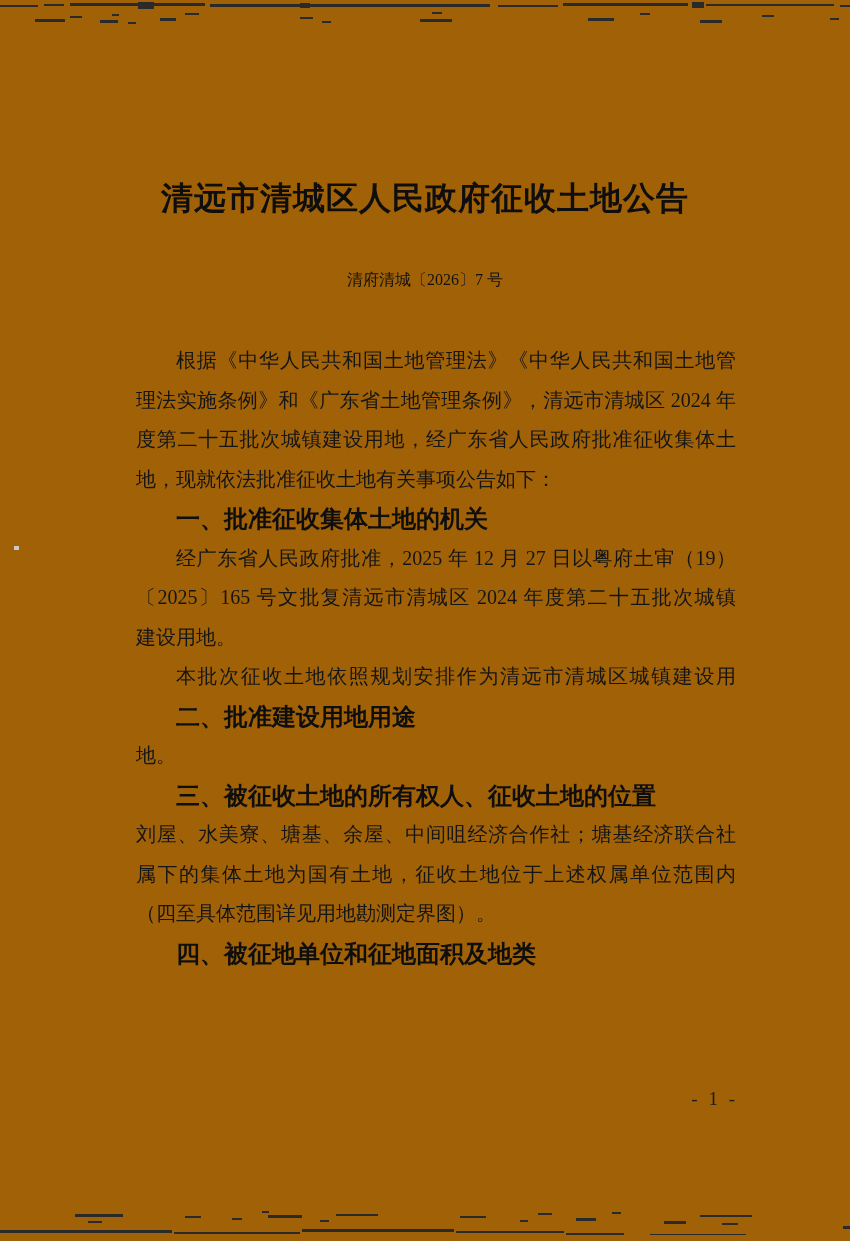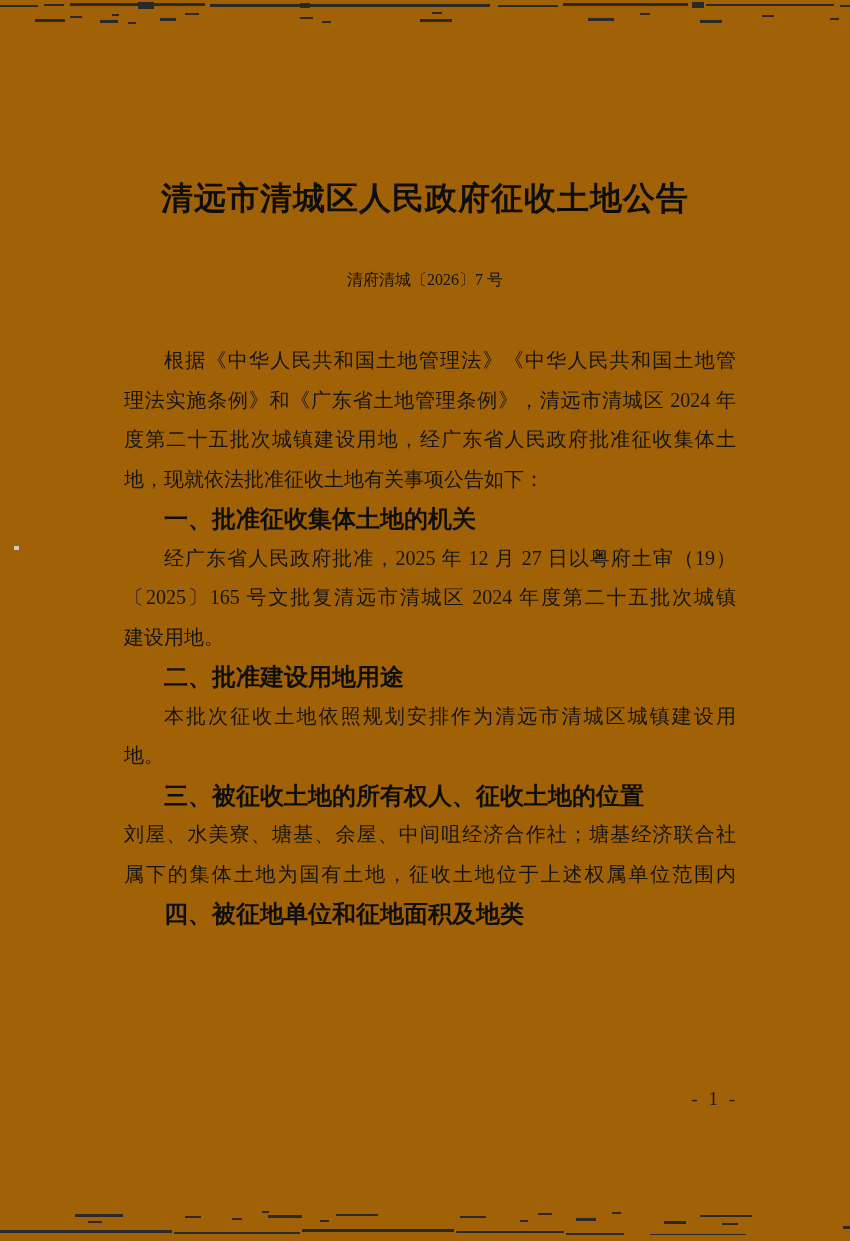--- a/index.html
+++ b/index.html
@@ -41,20 +41,21 @@
     top: 341px;
     left: 124px;
     width: 612px;
   }
   .line {
     height: 39.5px;
     line-height: 39.5px;
     font-size: 20px;
     color: #151515;
     text-align: left;
+    margin-left: 12px;
   }
   .line.indent { text-indent: 40px; }
   .line.justify {
     text-align: justify;
     text-align-last: justify;
     text-justify: inter-character;
   }
   .line.heading {
     font-family: "Liberation Sans", sans-serif;
     font-weight: 700;
@@ -124,26 +125,27 @@
 
   <div class="doc-body">
       <div class="line indent justify">根据《中华人民共和国土地管理法》《中华人民共和国土地管</div>
       <div class="line justify">理法实施条例》和《广东省土地管理条例》，清远市清城区 2024 年</div>
       <div class="line justify">度第二十五批次城镇建设用地，经广东省人民政府批准征收集体土</div>
       <div class="line">地，现就依法批准征收土地有关事项公告如下：</div>
       <div class="line heading indent">一、批准征收集体土地的机关</div>
       <div class="line indent justify">经广东省人民政府批准，2025 年 12 月 27 日以粤府土审（19）</div>
       <div class="line justify">〔2025〕165 号文批复清远市清城区 2024 年度第二十五批次城镇</div>
       <div class="line">建设用地。</div>
+      <div class="line indent justify">本批次征收土地依照规划安排作为清远市清城区城镇建设用</div>
       <div class="line heading indent">二、批准建设用地用途</div>
-      <div class="line indent justify">本批次征收土地依照规划安排作为清远市清城区城镇建设用</div>
       <div class="line">地。</div>
       <div class="line heading indent">三、被征收土地的所有权人、征收土地的位置</div>
       <div class="line justify">刘屋、水美寮、塘基、余屋、中间咀经济合作社；塘基经济联合社</div>
       <div class="line justify">属下的集体土地为国有土地，征收土地位于上述权属单位范围内</div>
+      <div class="line">（四至具体范围详见用地勘测定界图）。</div>
       <div class="line heading indent">四、被征地单位和征地面积及地类</div>
     </div>
 
   <div class="page-number">- 1 -</div>
 
   <svg class="noise noise-bottom" width="850" height="33" aria-hidden="true">
     <g fill="#2a2a2a">
       <rect x="0" y="22" width="172" height="3"></rect>
       <rect x="174" y="24" width="126" height="2"></rect>
       <rect x="302" y="21" width="152" height="3"></rect>

